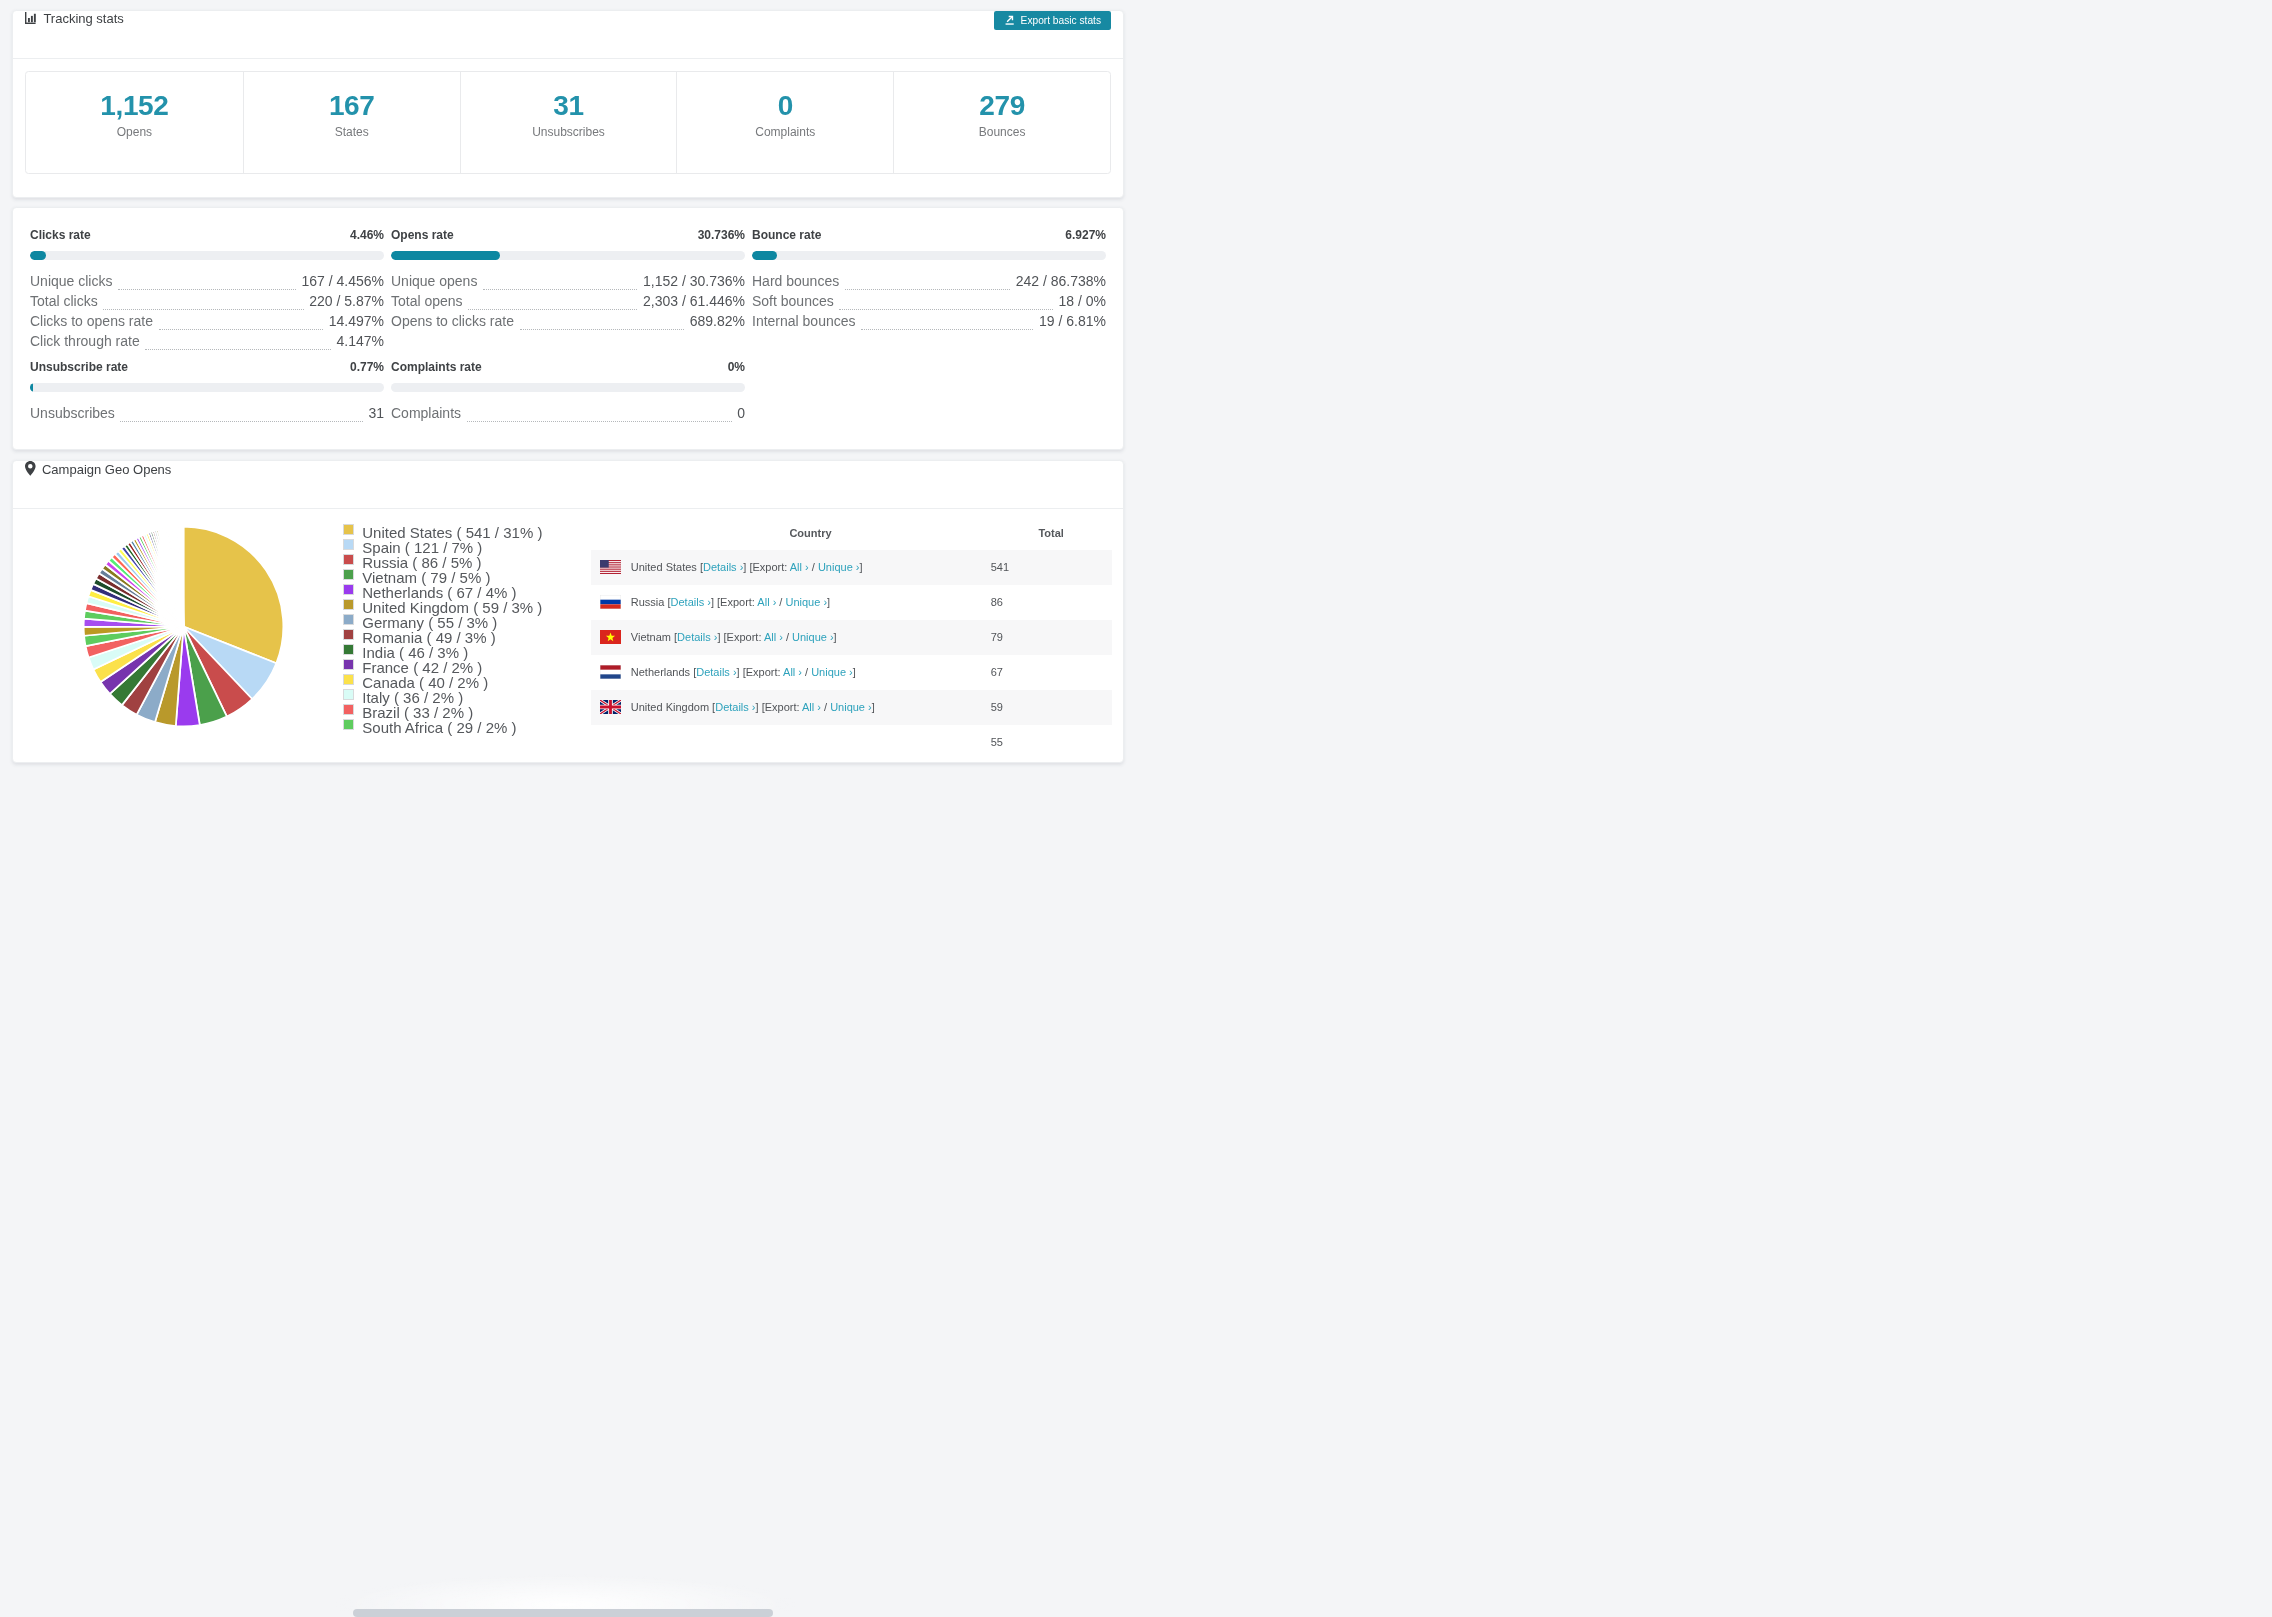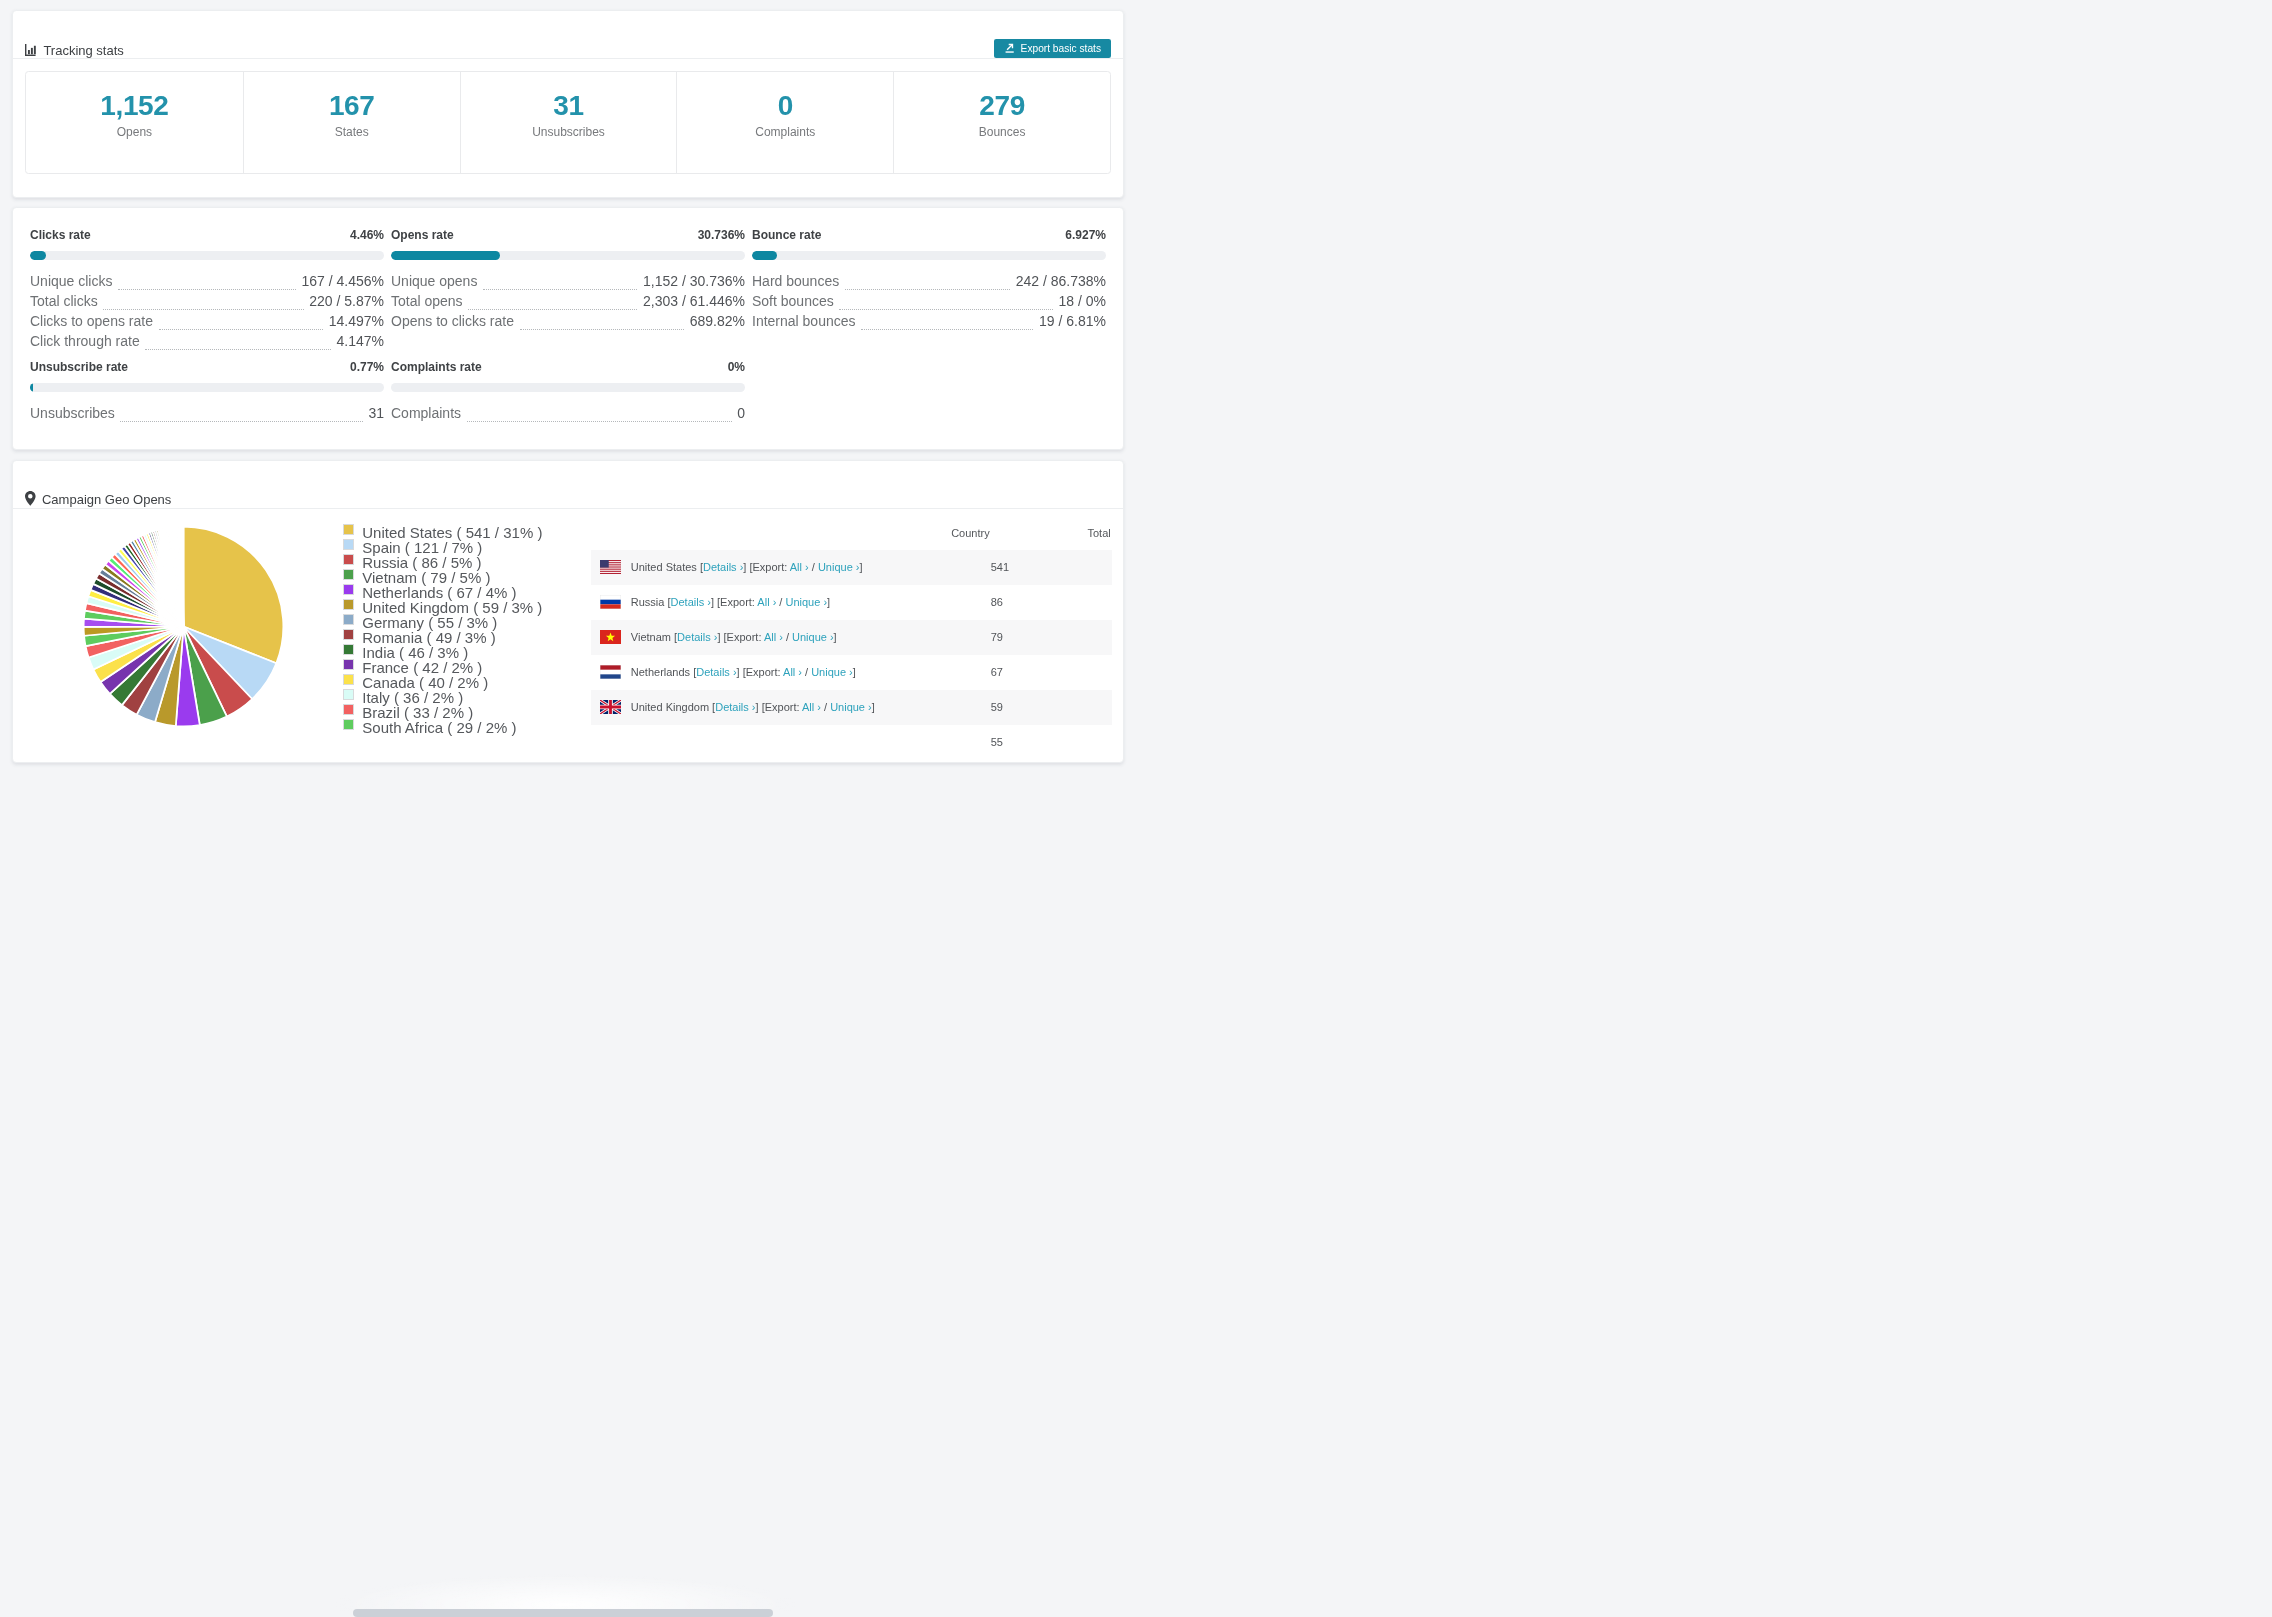--- a/index.html
+++ b/index.html
@@ -1,21 +1,21 @@
 <!DOCTYPE html>
 <html style="font-size:11.3px"><head>
 <meta charset="utf-8">
 <style>
   html,body{margin:0;padding:0;background:#f4f5f7;width:1136px;height:809px;overflow:hidden;
     font-family:"Liberation Sans","DejaVu Sans",sans-serif;-webkit-font-smoothing:antialiased;}
   .page{padding:10px 12px;position:relative;}
   .card{background:#fff;border:0.7px solid #eceef0;border-radius:4.2px;
     box-shadow:0 1.4px 3.5px rgba(50,60,80,.10);box-sizing:border-box;}
   
-  .card-header{display:flex;justify-content:space-between;align-items:flex-end;
+  .card-header{display:flex;justify-content:space-between;align-items:flex-start;
     padding:0 12px;height:47px;border-bottom:0.7px solid #eceef0;}
   .hdr-left{display:flex;align-items:center;gap:6.4px;}
   .hdr-title{font-size:13px;color:#3e4144;}
   .btn-export{display:flex;align-items:center;gap:5.6px;background:#1789a2;color:#fff;
     font-size:10.2px;border:none;border-radius:2.1px;padding:3px 10px;cursor:pointer;
     font-family:inherit;}
   .stats-wrap{padding:12px 12px 23px;}
   .stats-row{display:grid;grid-template-columns:repeat(5,1fr);border:0.7px solid #e9eaec;
     border-radius:3.5px;height:101px;}
   .stat{border-left:0.7px solid #e9eaec;text-align:center;padding-top:18.4px;box-sizing:border-box;}
@@ -36,21 +36,21 @@
   
   .geo-card{margin-top:10px;height:303px;overflow:hidden;}
   .geo-content{display:flex;align-items:flex-start;padding:0 11.3px 0 11.3px;}
   .pie-wrap{width:319px;display:flex;justify-content:center;padding-top:11.3px;flex:none;}
   svg.pie{width:213px;height:213px;}
   .legend{width:248px;padding-top:15.5px;flex:none;}
   .legend-item{display:flex;height:15px;font-size:15px;color:#55585c;}
   .sw{width:9.2px;height:9.2px;border:1.4px solid #d8dadc;margin-right:7.8px;flex:none;}
   .geo-table{flex:1;}
   table{width:100%;border-collapse:collapse;margin-top:7px;font-size:11px;color:#515458;}
-  thead th{font-weight:400;text-align:right;height:32px;color:#55585c;}
+  thead th{font-weight:700;text-align:center;height:32px;color:#55585c;}
   th.col-country{padding-left:40px;}
   th.col-total{width:119px;}
   tbody tr:nth-child(odd){background:#f7f7f8;}
   td{height:35px;padding:0;}
   .crow{display:flex;align-items:center;padding-left:8.5px;}
   .flag{width:21px;height:14px;margin-right:10px;flex:none;display:block;}
   a{color:#2ea2bc;text-decoration:none;cursor:pointer;}
   .c-total{width:119px;}
   
   .glow{position:fixed;left:332px;bottom:-18.4px;width:466px;height:61px;pointer-events:none;

